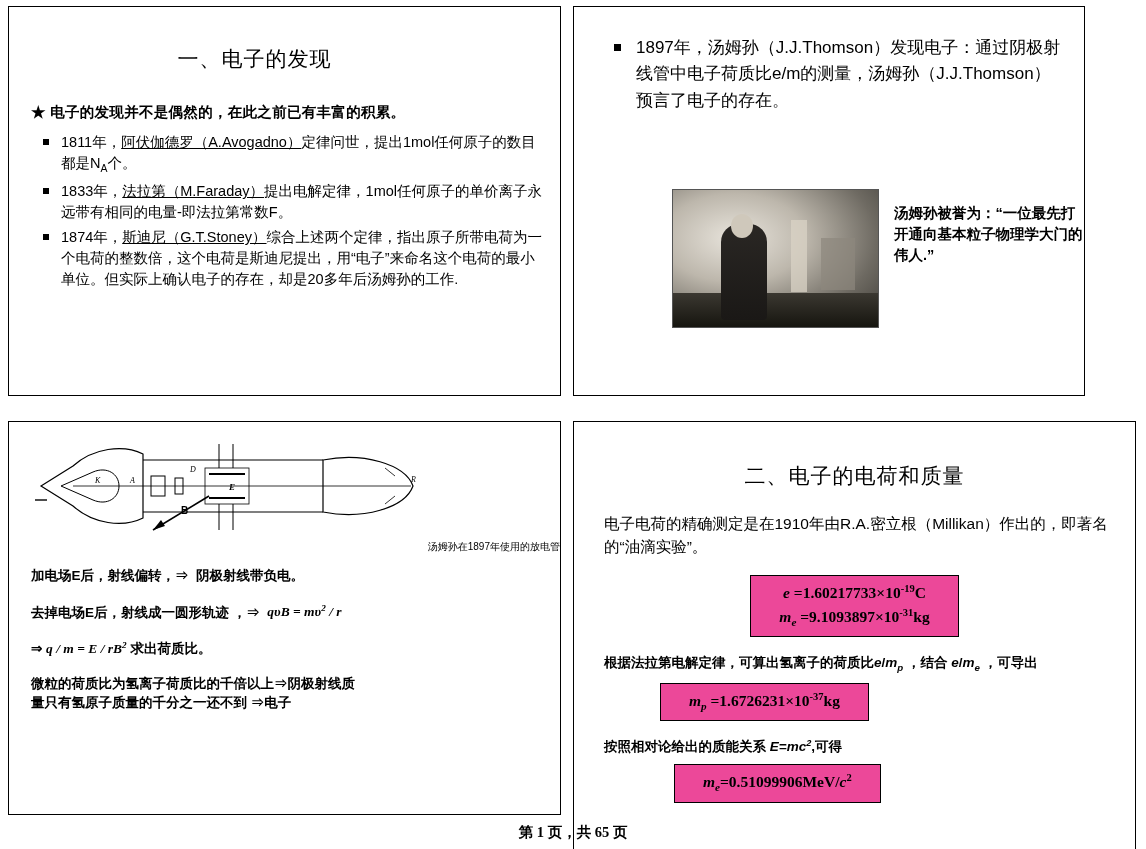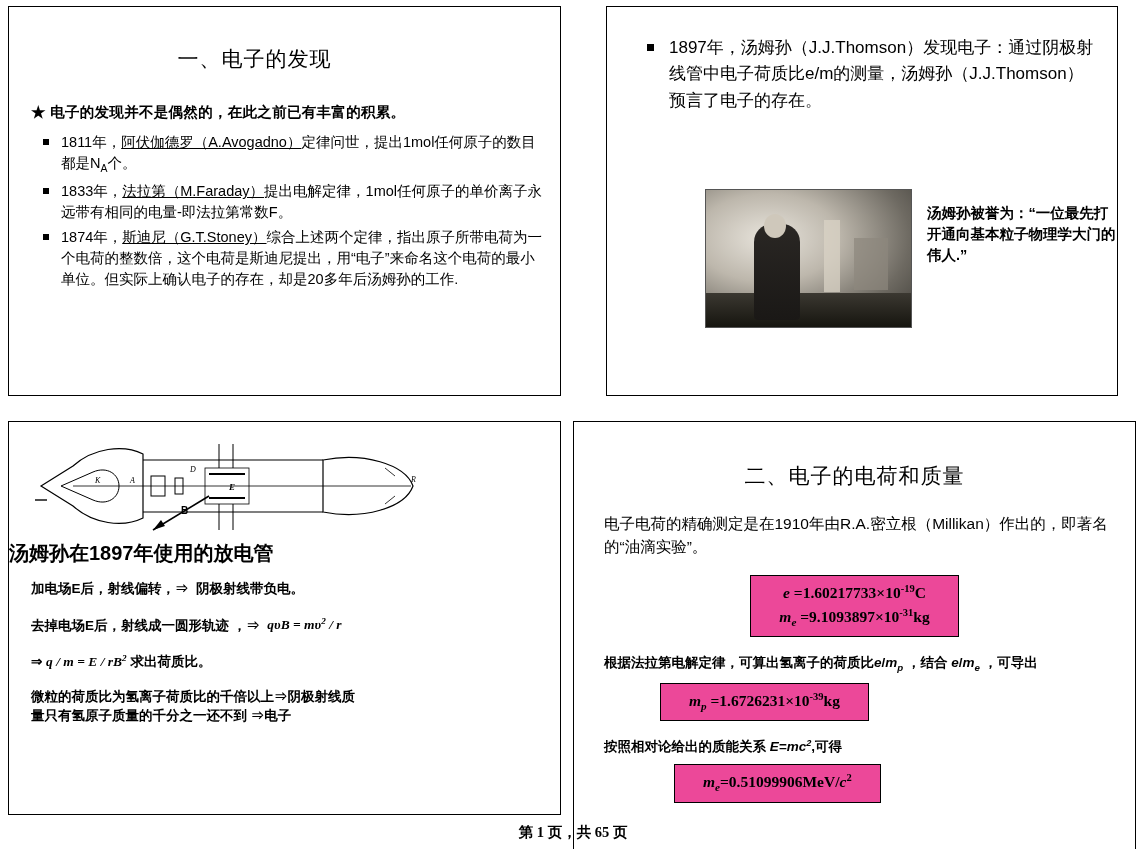--- a/index.html
+++ b/index.html
@@ -23,21 +23,21 @@
   }
   .slide {
     position: absolute;
     border: 1px solid #000;
     background: #fff;
     box-sizing: border-box;
     overflow: hidden;
   }
   
   #slide1 { left: 8px;   top: 6px;   width: 553px; height: 390px; }
-  #slide2 { left: 606px; top: 6px;   width: 512px; height: 390px; }
+  #slide2 { left: 573px; top: 6px;   width: 512px; height: 390px; }
   #slide3 { left: 8px;   top: 421px; width: 553px; height: 394px; }
   #slide4 { left: 573px; top: 421px; width: 563px; height: 440px; }
 
   .slide-title {
     text-align: center;
     font-size: 21px;
     font-weight: normal;
     letter-spacing: 1px;
     margin: 0;
   }
@@ -149,23 +149,23 @@
 
   
   .tube-wrap {
     position: absolute;
     left: 24px;
     top: 16px;
     width: 400px;
     height: 96px;
   }
   .cap3 {
-    text-align: left;
-    font-size: 20px;
-    font-weight: bold;
+    text-align: right;
+    font-size: 10px;
+    font-weight: normal;
     margin-top: 118px;
   }
   .s3-line {
     font-size: 13.5px;
     font-weight: bold;
     margin: 13px 0 0 22px;
     line-height: 1.4;
   }
   .s3-line.tall { margin-top: 16px; }
   .ital { font-style: italic; font-family: "Liberation Serif", serif; }
@@ -322,21 +322,21 @@
         <div><i>m<sub>e</sub></i> =9.1093897×10<sup>-31</sup>kg</div>
       </div>
     </div>
 
     <div class="s4-note">
       根据法拉第电解定律，可算出氢离子的荷质比<i>e</i>/<i>m<sub>p</sub></i> ，结合 <i>e</i>/<i>m<sub>e</sub></i> ，可导出
     </div>
 
     <div class="fb-left">
       <div class="formula-box">
-        <i>m<sub>p</sub></i> =1.6726231×10<sup>-39</sup>kg
+        <i>m<sub>p</sub></i> =1.6726231×10<sup>-37</sup>kg
       </div>
     </div>
 
     <div class="s4-note2">
       按照相对论给出的质能关系 <i>E=mc<sup>2</sup></i>,可得
     </div>
 
     <div class="fb-left2">
       <div class="formula-box">
         <div><i>m<sub>e</sub></i>=0.51099906MeV/<i>c</i><sup>2</sup></div>

